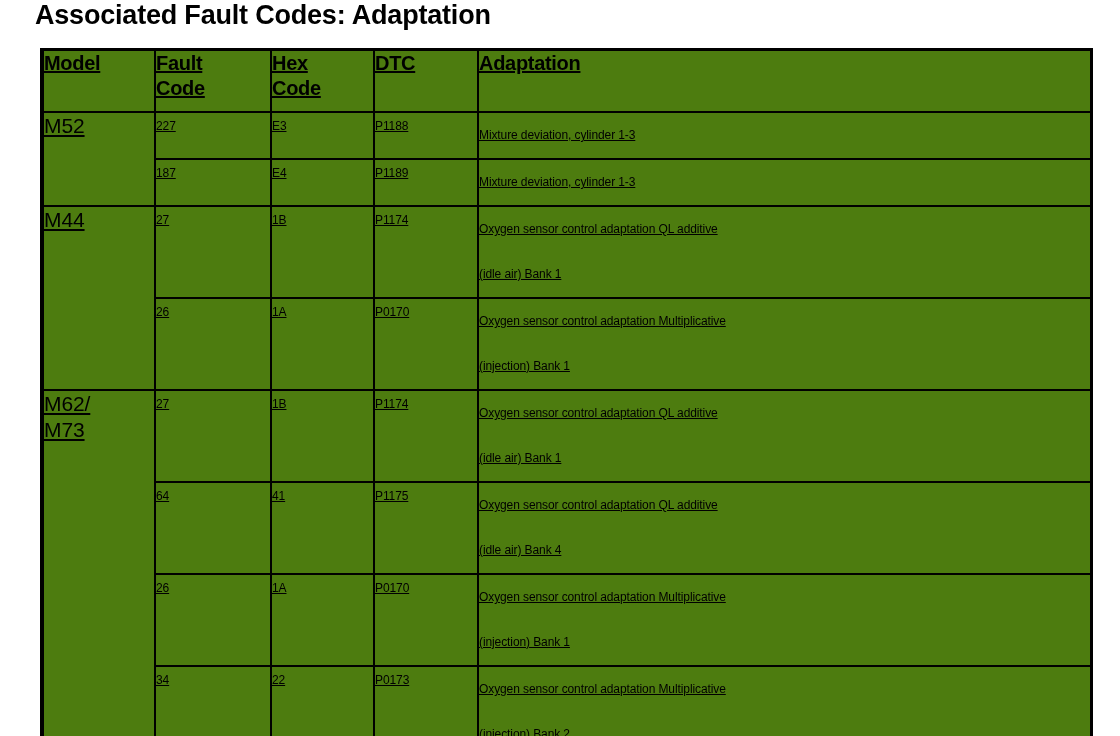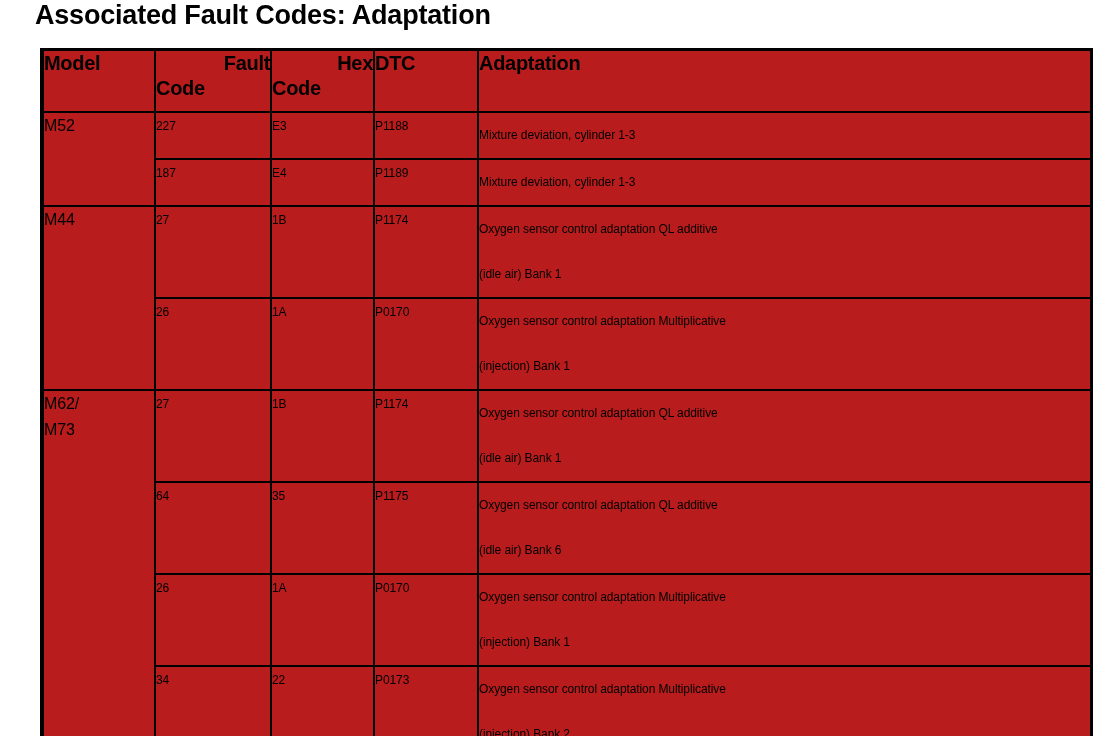--- a/index.html
+++ b/index.html
@@ -55,53 +55,54 @@
   #fault-table col.c-expl  { width: 613px; }
 
   #fault-table th,
   #fault-table td {
     border-left: 2px solid #000;
     border-right: 2px solid #000;
     border-top: 2px solid #000;
     border-bottom: 2px solid #000;
     vertical-align: top;
     padding: 0;
-    background: #b91c1c;
+    background: #4d7c0f;
+    text-decoration: underline;
   }
 
   
   #fault-table {
     border-left: 4px solid #000;
     border-right: 3px solid #000;
     border-top: 3px solid #000;
   }
 
   thead th {
     border-bottom: 4px solid #000;
     font-weight: bold;
     font-size: 20px;
     line-height: 25px;
     height: 60px;
     text-align: left;
     vertical-align: bottom;
     padding: 0 0 5px 9px;
     letter-spacing: -0.3px;
   }
-  thead th .hdr-l1 { display: block; text-align: right; }
+  thead th .hdr-l1 { display: block; }
   thead th .hdr-l2 { display: block; }
 
   tbody td {
     font-size: 12px;
     line-height: 26px;
     letter-spacing: -0.1px;
   }
 
   td.cell-model {
     padding: 8px 0 0 12px;
-    font-size: 16px;
+    font-size: 21px;
     line-height: 26px;
     border-left: 0;
   }
   td.cell-code {
     padding: 8px 0 0 11px;
     white-space: nowrap;
   }
   td.cell-expl {
     padding: 8px 0 0 13px;
     border-right: 0;
@@ -217,25 +218,25 @@
         <td class="cell-code">27</td>
         <td class="cell-code">1B</td>
         <td class="cell-code">P1174</td>
         <td class="cell-expl">
           <span class="ln">Oxygen sensor control adaptation QL additive</span>
           <span class="ln">(idle air) Bank 1</span>
         </td>
       </tr>
       <tr class="row-plain h-tall">
         <td class="cell-code">64</td>
-        <td class="cell-code">35</td>
+        <td class="cell-code">41</td>
         <td class="cell-code">P1175</td>
         <td class="cell-expl">
           <span class="ln">Oxygen sensor control adaptation QL additive</span>
-          <span class="ln">(idle air) Bank 6</span>
+          <span class="ln">(idle air) Bank 4</span>
         </td>
       </tr>
       <tr class="group-start h-tall">
         <td class="cell-code">26</td>
         <td class="cell-code">1A</td>
         <td class="cell-code">P0170</td>
         <td class="cell-expl">
           <span class="ln">Oxygen sensor control adaptation Multiplicative</span>
           <span class="ln">(injection) Bank 1</span>
         </td>

